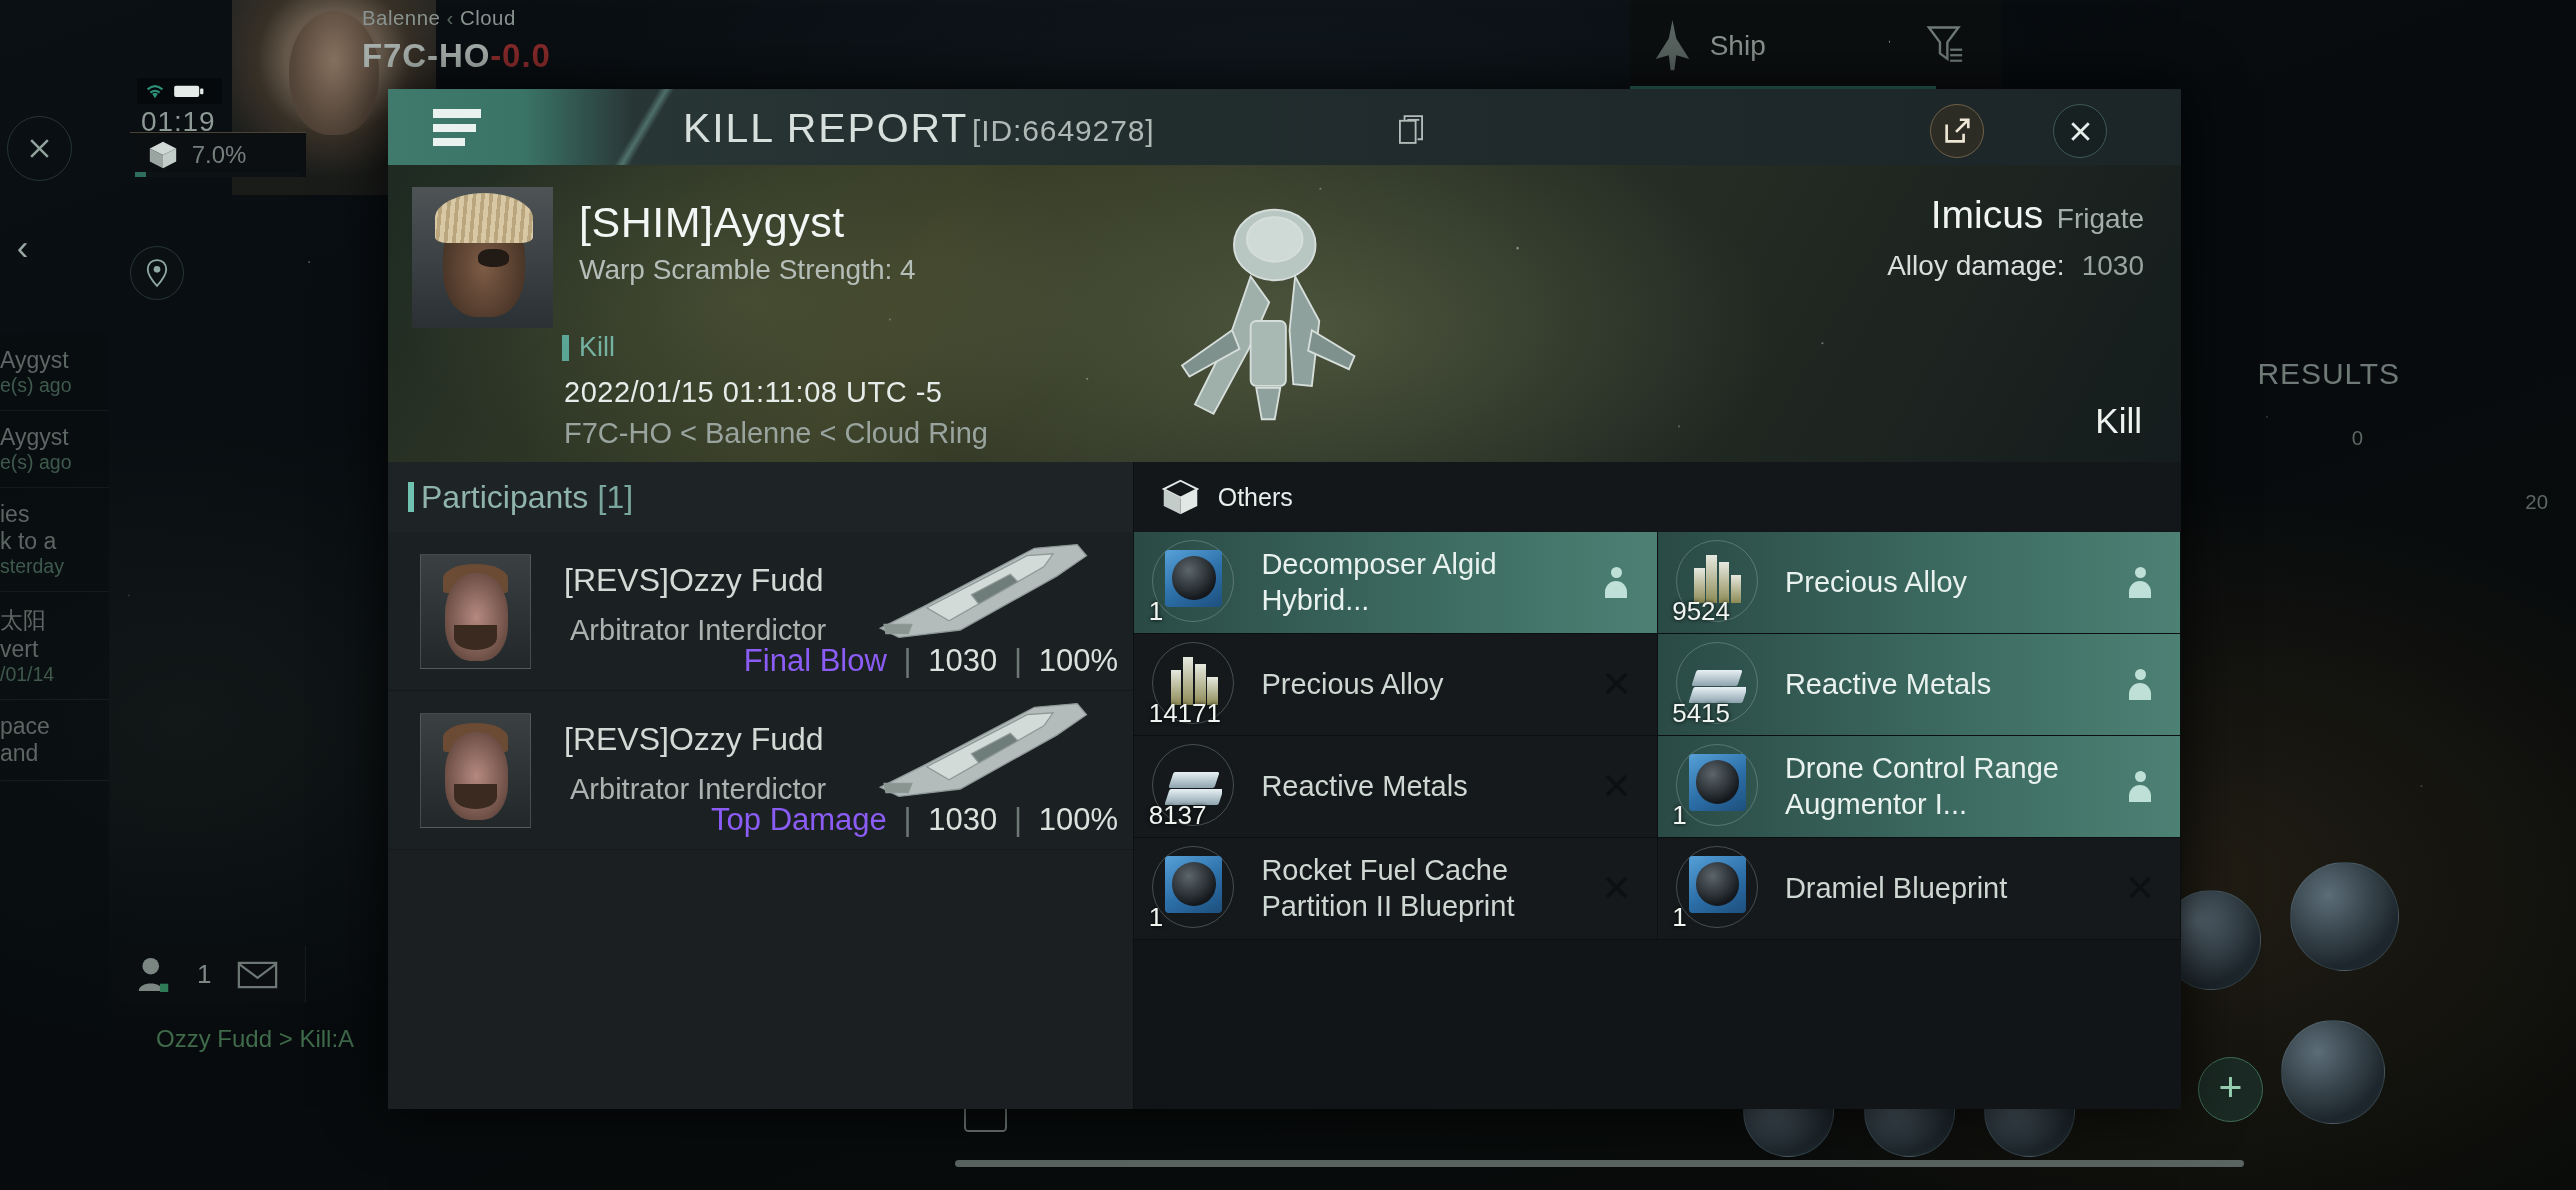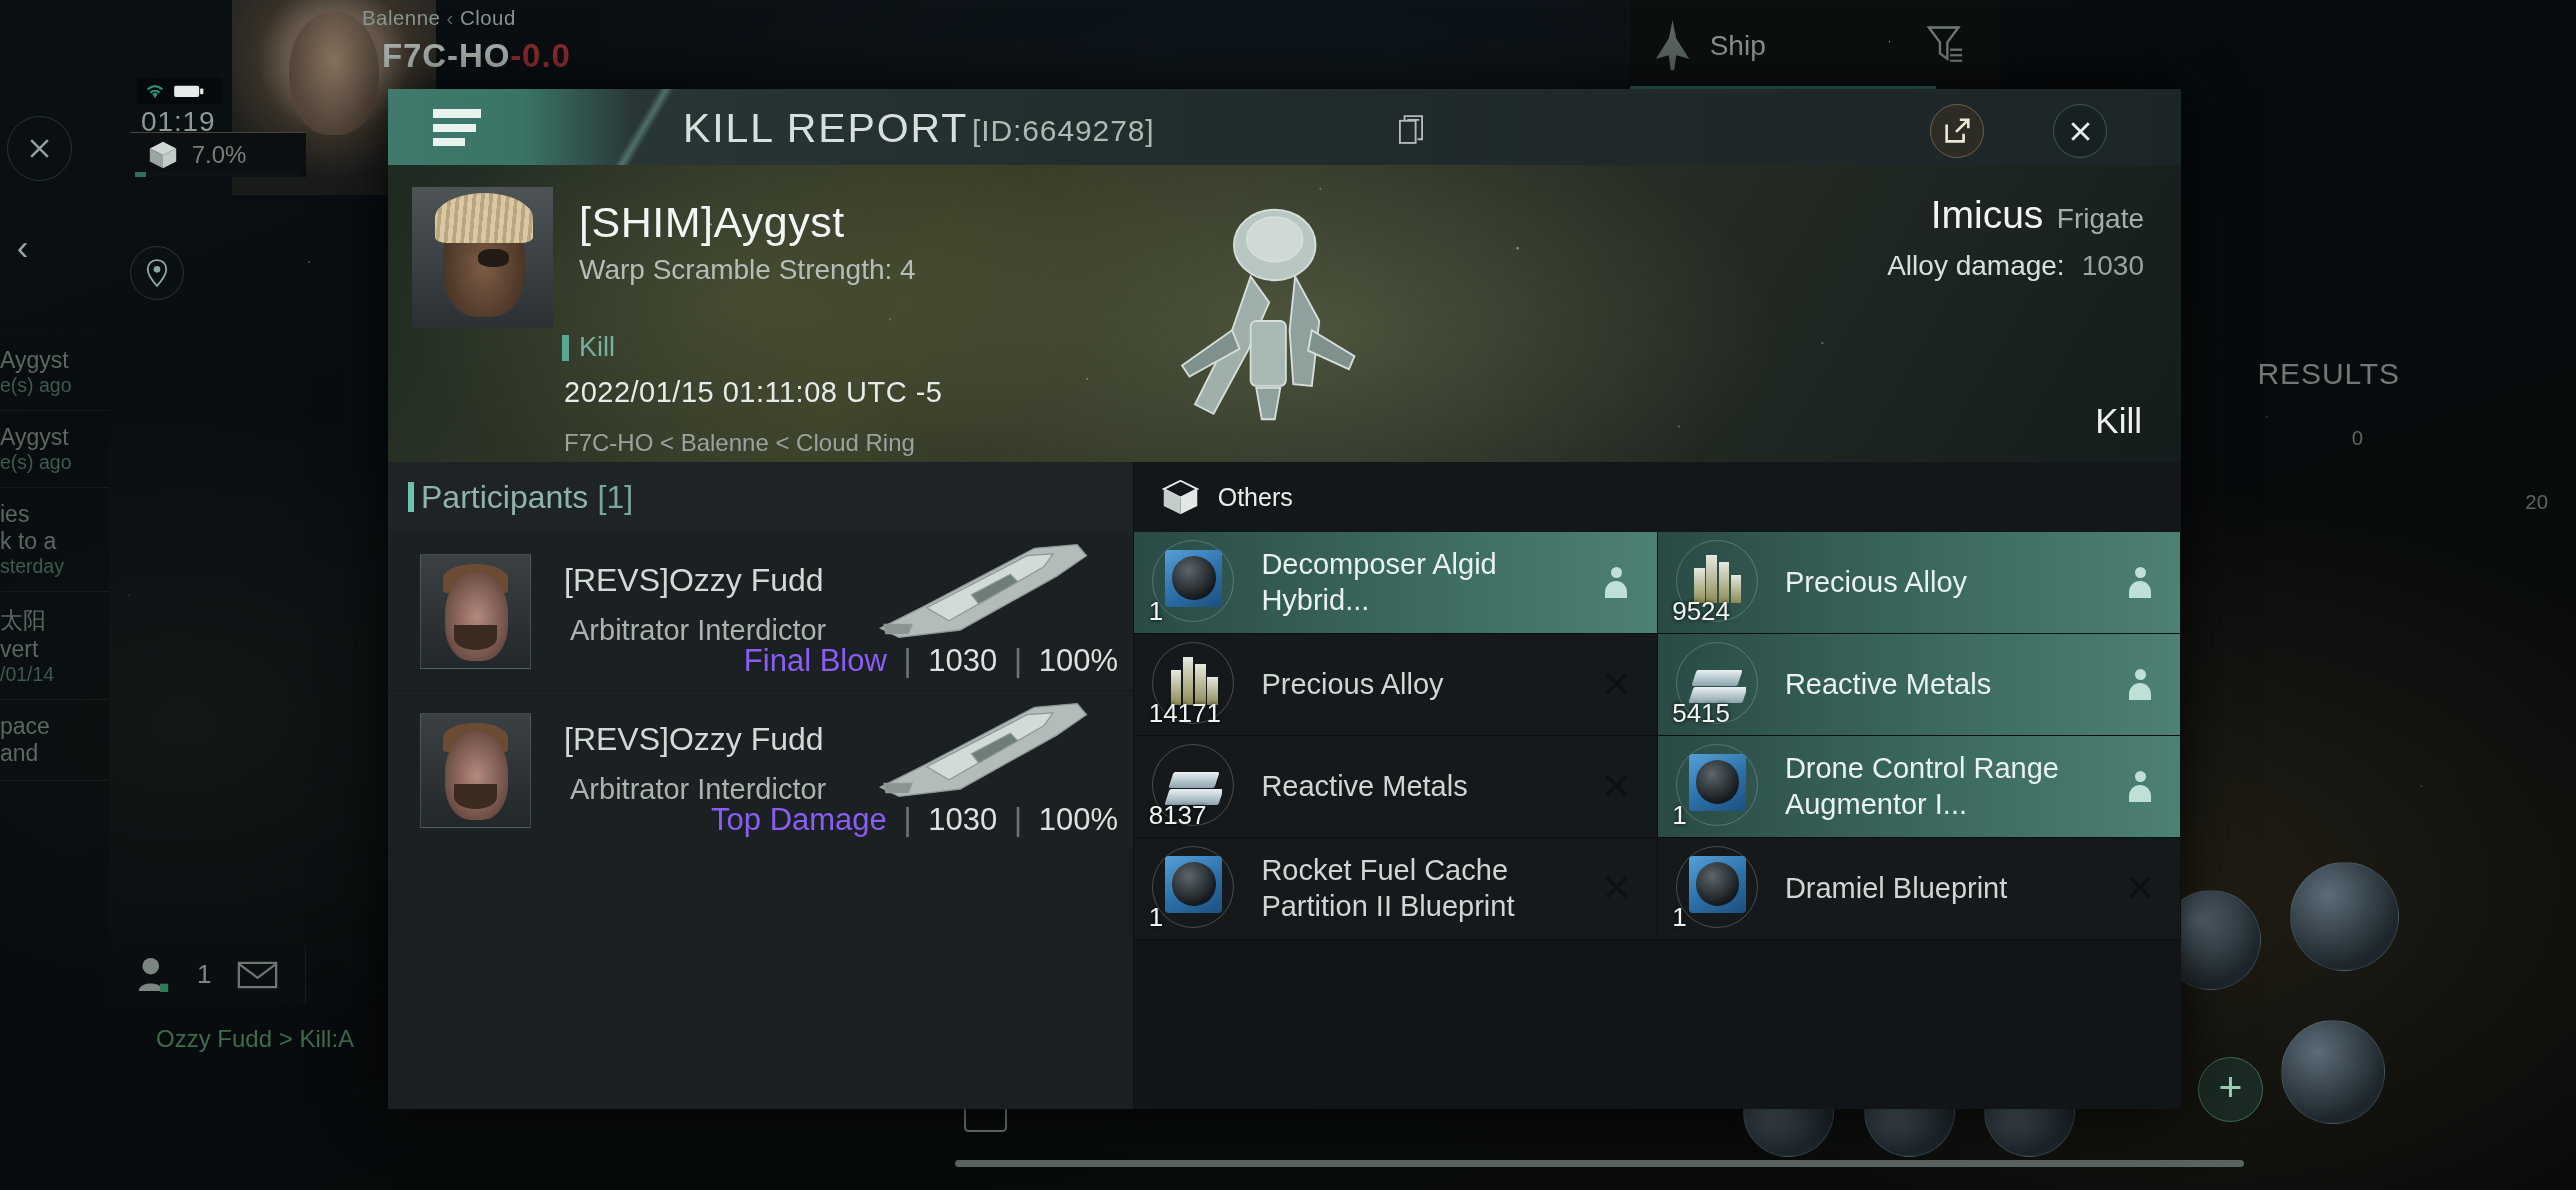--- a/index.html
+++ b/index.html
@@ -43,21 +43,21 @@
     filter: blur(0.4px);
     opacity:.95;
   }
   .bg-portrait::after{
     content:""; position:absolute; left:28%; top:14%; width:44%; height:58%;
     border-radius:50% 50% 45% 45%;
     background: radial-gradient(ellipse at 50% 40%, #8d7763, #55463a 70%, transparent);
   }
   .bg-label-top { position:absolute; left:362px; top:7.4px; color:#8a9490; font-size:20.4px; letter-spacing:0.5px; }
   .bg-label-top .chev { color:#5c6a66; }
-  .bg-sys { position:absolute; left:382px; top:37px; font-size:33px; color:#a9b2ae; font-weight:bold; letter-spacing:0.9px;}
+  .bg-sys { position:absolute; left:362px; top:37px; font-size:33px; color:#a9b2ae; font-weight:bold; letter-spacing:0.9px;}
   .bg-sys .sec { color:#8a2b2b; font-weight:bold;}
 
   .bg-statuspill{
     position:absolute; left:137px; top:78px; width:85px; height:26px;
     background:#05090b; display:flex; align-items:center; gap:6.5px; padding:0 5.6px;
   }
   .bg-clock{ position:absolute; left:141px; top:106px; font-size:28px; color:#8e9a96; letter-spacing:0.9px;}
 
   .bg-cargo{
     position:absolute; left:130px; top:132px; width:176px; height:45px;
@@ -189,21 +189,21 @@
   }
   .v-portrait .patch{
     position:absolute; left:47%; top:44%; width:22%; height:13%; border-radius:40%;
     background:#221a14;
   }
   .v-name{ position:absolute; left:191px; top:33px; font-size:43px; color:#f2f6f4; letter-spacing:0.5px;}
   .v-sub { position:absolute; left:191px; top:89px; font-size:28px; color:#b5bdb8;}
   .v-kill{ position:absolute; left:191px; top:167px; font-size:27px; color:#76b2a2;}
   .v-kill::before{ content:""; position:absolute; left:-16.7px; top:2.8px; width:6.5px; height:26px; background:#5aa596;}
   .v-date{ position:absolute; left:176px; top:211px; font-size:29px; color:#e6ece9; letter-spacing:0.5px;}
-  .v-loc { position:absolute; left:176px; top:264px; font-size:24px; color:#9aa49f;}
+  .v-loc { position:absolute; left:176px; top:252px; font-size:29px; color:#9aa49f;}
 
   .v-ship-art{
     position:absolute; left:705px; top:26px; width:306px; height:260px;
   }
   .r-ship{ position:absolute; right:37px; top:28px; text-align:right;}
   .r-ship .nm{ font-size:39px; color:#f0f4f2; display:inline-block;}
   .r-ship .cls{ font-size:28px; color:#a4aeaa; display:inline-block; margin-left:9.3px;}
   .r-dmg{ position:absolute; right:37px; top:85px; font-size:28px; color:#d8e0dd;}
   .r-dmg .val{ color:#9aa49f; margin-left:9.3px;}
   .r-isk{ position:absolute; right:37px; top:141px; font-size:57px; color:#edc878; letter-spacing:0.9px;}

